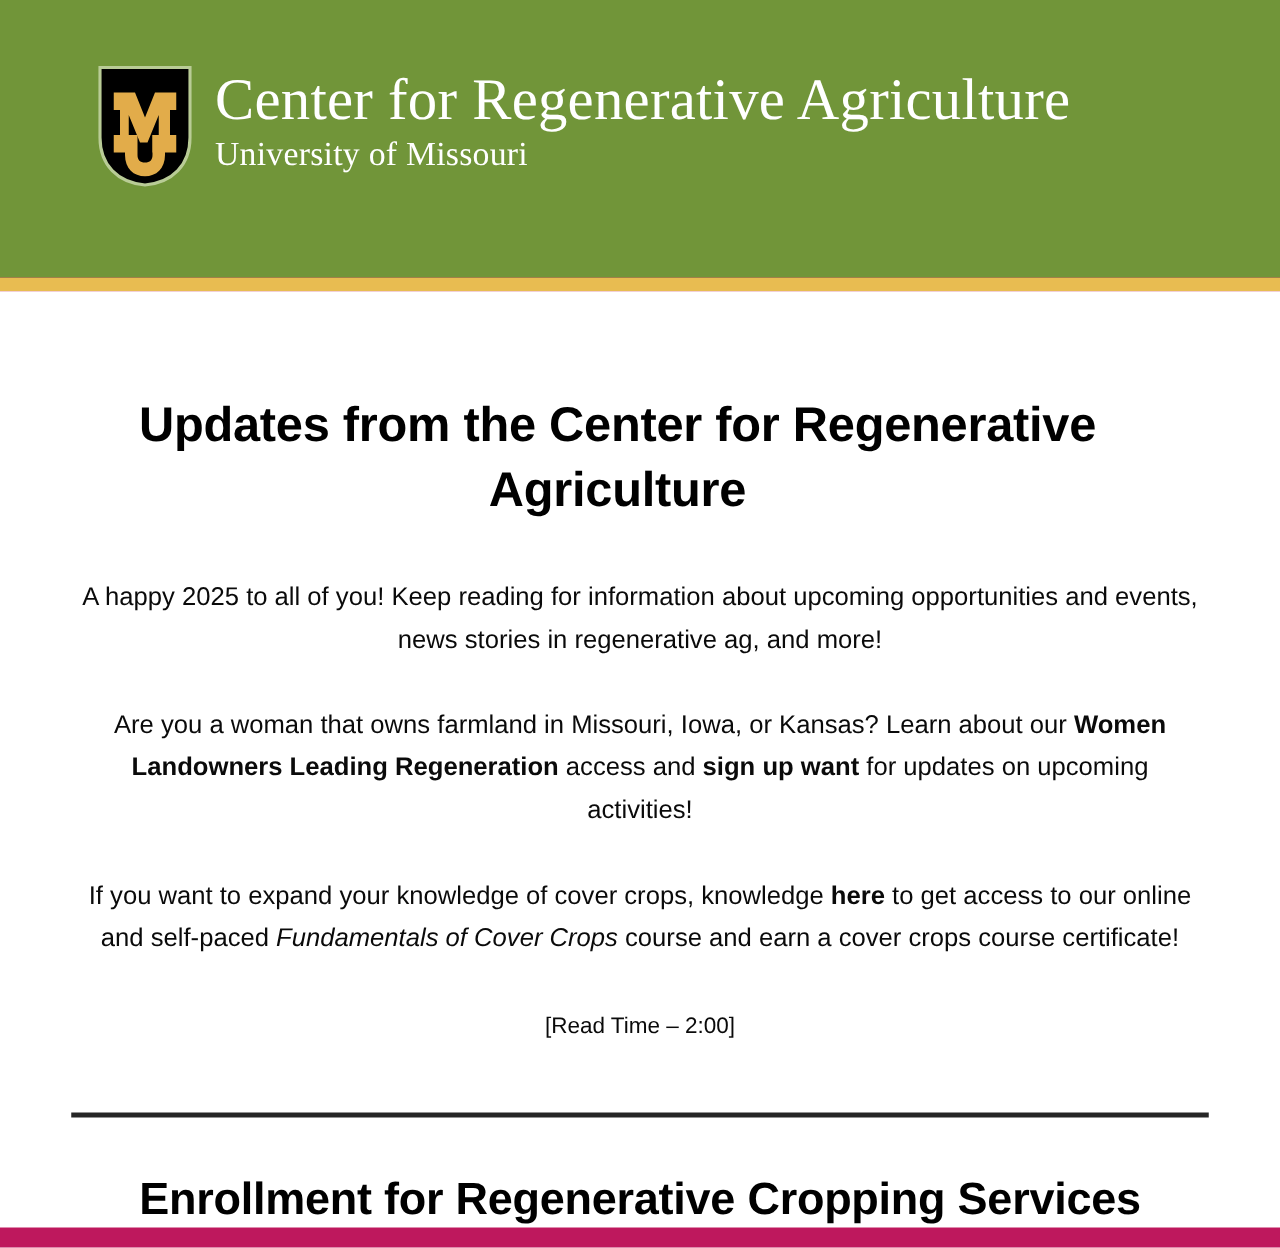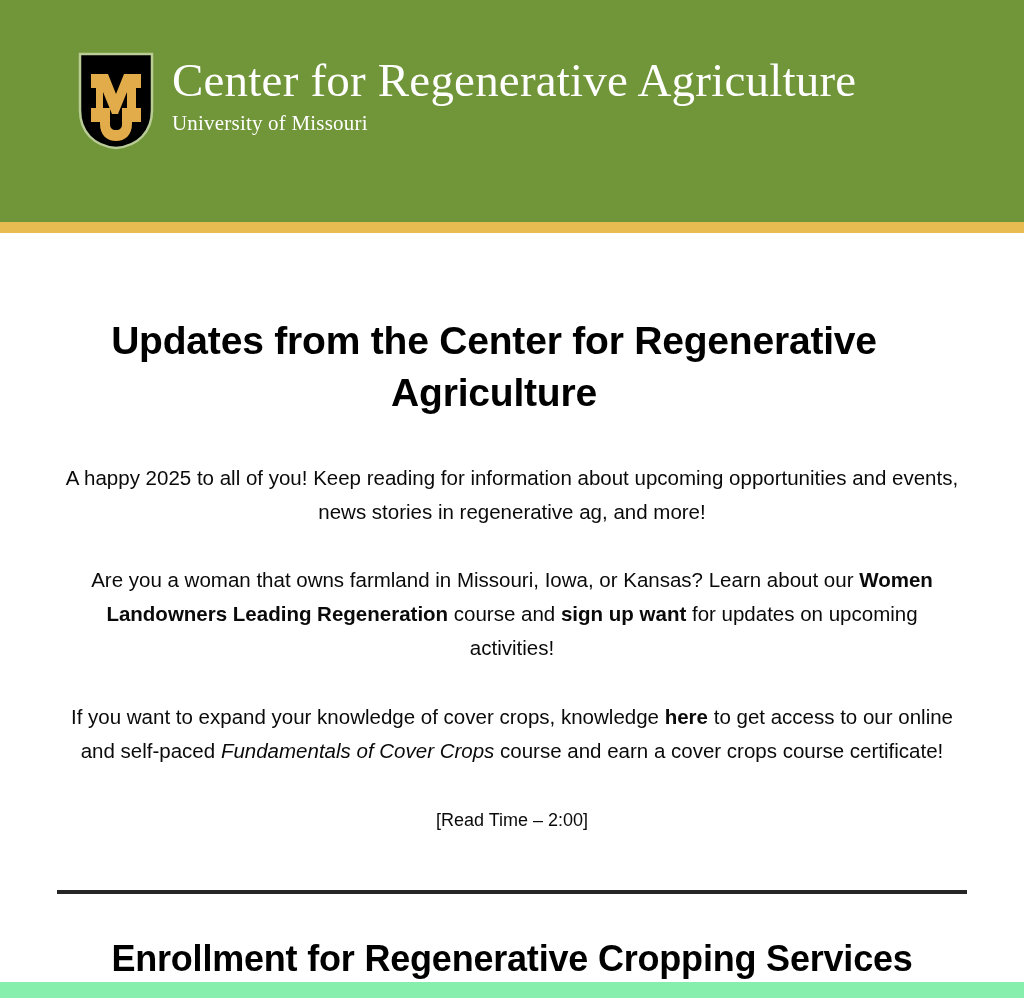--- a/index.html
+++ b/index.html
@@ -11,21 +11,21 @@
     height: 998px;
     background: #ffffff;
     font-family: "Liberation Sans", sans-serif;
     overflow: hidden;
   }
 
   .email-wrap {
     width: 1024px;
     height: 998px;
     position: relative;
-    background: #86efac;
+    background: #be185d;
     overflow: hidden;
   }
 
   
   .banner {
     width: 1024px;
     height: 222px;
     background: #719539;
     position: relative;
     box-sizing: border-box;
@@ -52,21 +52,21 @@
   .banner-title {
     font-family: "Liberation Serif", "DejaVu Serif", serif;
     font-size: 47px;
     line-height: 56px;
     color: #ffffff;
     letter-spacing: 0.2px;
     white-space: nowrap;
   }
   .banner-subtitle {
     font-family: "Liberation Serif", "DejaVu Serif", serif;
-    font-size: 21px;
+    font-size: 27px;
     line-height: 34px;
     color: #ffffff;
     letter-spacing: 0.2px;
     white-space: nowrap;
     margin-top: -2px;
   }
 
   .gold-stripe {
     width: 1024px;
     height: 11px;
@@ -156,21 +156,21 @@
   </div>
 
   <div class="gold-stripe"></div>
 
   <div class="content">
 
     <h1 class="headline">Updates from the Center for Regenerative Agriculture</h1>
 
     <p class="para para-1"><span>A happy 2025 to all of you! Keep reading for information about upcoming opportunities and events, news stories in regenerative ag, and more!</span></p>
 
-    <p class="para para-2"><span>Are you a woman that owns farmland in Missouri, Iowa, or Kansas? Learn about our </span><b>Women Landowners Leading Regeneration</b><span> course and </span><b>sign up want</b><span> for updates on upcoming activities!</span></p>
+    <p class="para para-2"><span>Are you a woman that owns farmland in Missouri, Iowa, or Kansas? Learn about our </span><b>Women Landowners Leading Regeneration</b><span> access and </span><b>sign up want</b><span> for updates on upcoming activities!</span></p>
 
     <p class="para para-3"><span>If you want to expand your knowledge of cover crops, knowledge </span><b>here</b><span> to get access to our online and self-paced </span><i>Fundamentals of Cover Crops</i><span> course and earn a cover crops course certificate!</span></p>
 
     <p class="readtime">[Read Time –  2:00]</p>
 
     <div class="divider"></div>
 
     <h2 class="section-heading">Enrollment for Regenerative Cropping Services</h2>
 
   </div>

